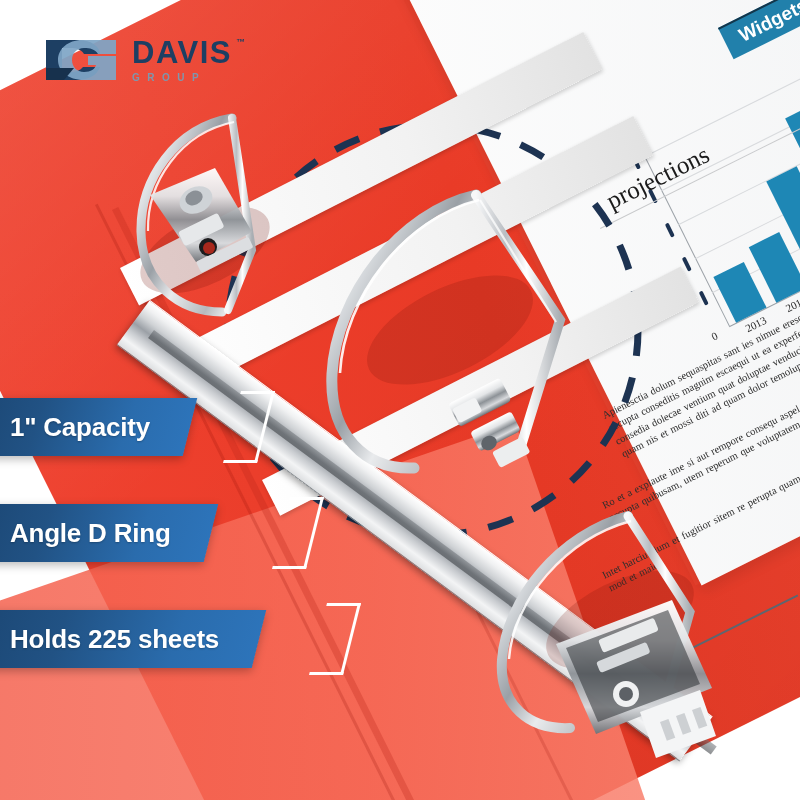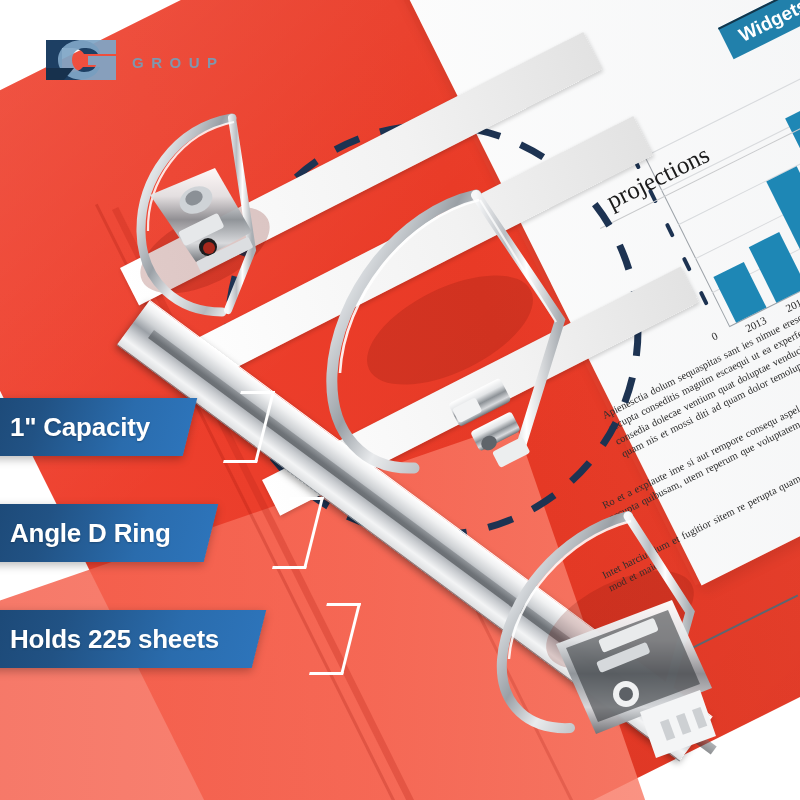--- a/index.html
+++ b/index.html
@@ -122,21 +122,21 @@
   .logo-davis {
     font-size: 31px; font-weight: 700; letter-spacing: 1.5px;
     color: #1d3f63; position: relative;
   }
   .logo-tm {
     position: absolute; right: -13px; top: 1px;
     font-size: 9px; font-weight: 700; letter-spacing: 0;
     color: #1d3f63;
   }
   .logo-group {
-    font-size: 15px; font-weight: 700; letter-spacing: 7.5px;
+    font-size: 10px; font-weight: 700; letter-spacing: 7.5px;
     color: #7f97ae; margin-top: 5px; text-align: left;
   }
 
   
   .badge {
     position: absolute;
     height: 58px;
     display: flex; align-items: center;
     padding-left: 46px; padding-right: 40px;
     color: #ffffff;
@@ -380,20 +380,23 @@
     </g>
   </svg>
 
   <div class="logo">
     <svg class="logo-mark" viewBox="0 0 74 52">
       <path d="M2,6 H34 C48,6 56,13 56,20 H40 C37,15 32,14 26,14 H18 V38 H26 C31,38 36,37 39,33 H56 C53,41 45,46 33,46 H2 Z" fill="#1d3f63"></path>
       <path d="M38,6 H72 V20 H54 C51,15 46,14 40,14 C33,14 28,19 28,26 C28,33 33,38 40,38 C47,38 51,35 52,31 H44 V22 H72 V46 H40 C24,46 14,37 14,26 C14,15 24,6 38,6 Z" fill="#7fa6c6" opacity="0.93"></path>
       <path d="M2,34 H30 L20,46 H2 Z" fill="#17314d"></path>
     </svg>
     <div class="logo-words">
+      <div class="logo-davis">
+        <span>DAVIS</span><span class="logo-tm">™</span>
+      </div>
       <div class="logo-group">GROUP</div>
     </div>
   </div>
 
   <div class="badge b1">
     <span>1" Capacity</span>
   </div>
   <div class="badge-bracket k1"></div>
 
   <div class="badge b2">

